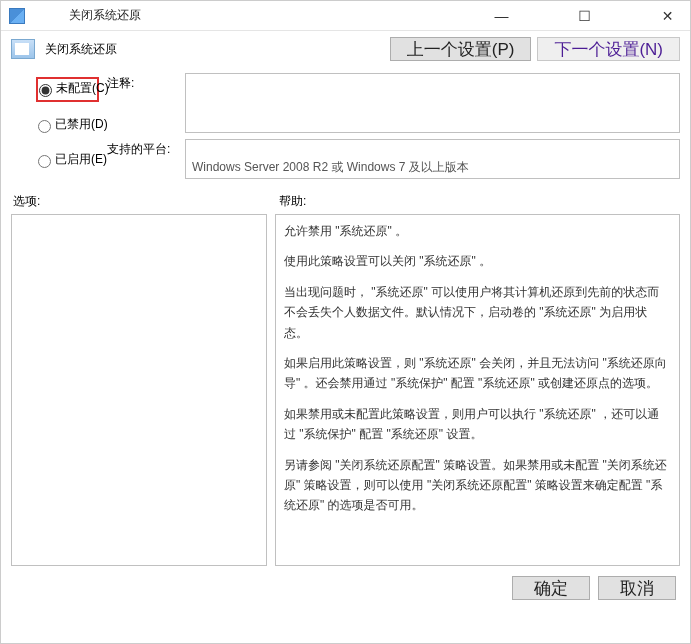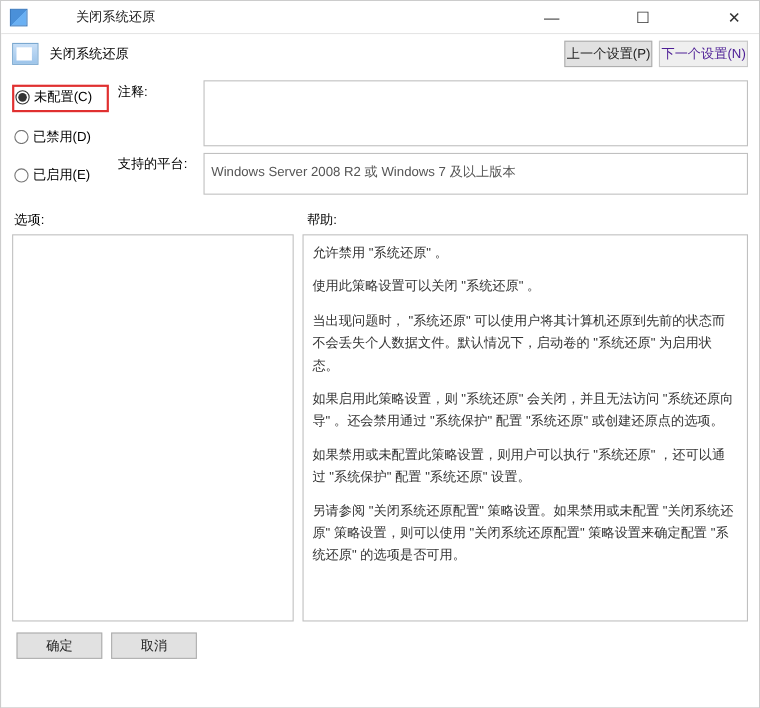--- a/index.html
+++ b/index.html
@@ -42,67 +42,68 @@
       background: linear-gradient(#c8dff7, #9cc4ea);
       border: 1px solid #7aa8d0;
       position: relative;
     }
     .header-icon::after {
       content: ""; position: absolute; left: 3px; top: 3px;
       width: 14px; height: 12px; background: #fff;
     }
     .btn-group { margin-left: auto; display: flex; gap: 6px; }
     .btn {
-      height: 24px; padding: 0 1px;
+      height: 24px; padding: 0 16px;
       background: #e1e1e1;
       border: 1px solid #adadad;
-      font-size: 12px; color: #222;
+      font-size: 17px; color: #222;
       display: flex; align-items: center; justify-content: center;
     }
     .btn.disabled { color: #4c1d95; border-color: #c8c8c8; background: #efefef; }
     .main {
       display: flex; padding: 6px 10px 0 10px; gap: 8px;
     }
     .radios { width: 88px; padding-top: 4px; }
     .radio-row {
-      display: flex; align-items: center; gap: 4px;
+      display: flex; align-items: flex-end; gap: 4px;
       margin-bottom: 12px; padding: 2px 4px 4px 2px;
       white-space: nowrap;
+      margin-left: 25px;
     }
     .radio-row input { accent-color: #333; }
     .radio-row.highlight { border: 2px solid #e03030; padding: 1px 3px 3px 1px; }
     .fields { flex: 1; }
     .field-row { display: flex; gap: 8px; margin-bottom: 6px; }
     .field-label { width: 70px; text-align: left; padding-top: 2px; }
     .textarea {
       flex: 1; height: 60px; border: 1px solid #c0c0c0;
       background: #fff; resize: none; font-family: inherit; font-size: 12px;
       padding: 2px 4px;
     }
     .platform-box {
       flex: 1; height: 38px; border: 1px solid #c0c0c0;
-      background: #fff; padding: 8px 6px; color: #555;
+      background: #fff; padding: 19px 6px; color: #555;
       overflow-y: scroll;
     }
     .labels-row {
       display: flex; padding: 8px 10px 4px 12px; gap: 8px;
     }
     .labels-row .lbl-left { width: 258px; }
     .columns {
       display: flex; padding: 0 10px; gap: 8px;
     }
     .pane {
       border: 1px solid #c0c0c0; background: #fff;
       overflow-y: scroll;
     }
     .pane-left { width: 256px; height: 352px; }
     .pane-right { flex: 1; height: 352px; padding: 6px 8px; color: #333; line-height: 1.7; }
     .pane-right p { margin-bottom: 10px; }
     .footer {
-      display: flex; justify-content: flex-start; gap: 8px;
+      display: flex; justify-content: flex-end; gap: 8px;
       padding: 10px 14px;
     }
     .footer .btn { min-width: 78px; }
     ::-webkit-scrollbar { width: 17px; background: #f0f0f0; }
     ::-webkit-scrollbar-thumb { background: #cdcdcd; }
     ::-webkit-scrollbar-button { background: #f0f0f0; height: 17px; display: block; }
   </style>
 </head>
 <body>
 

